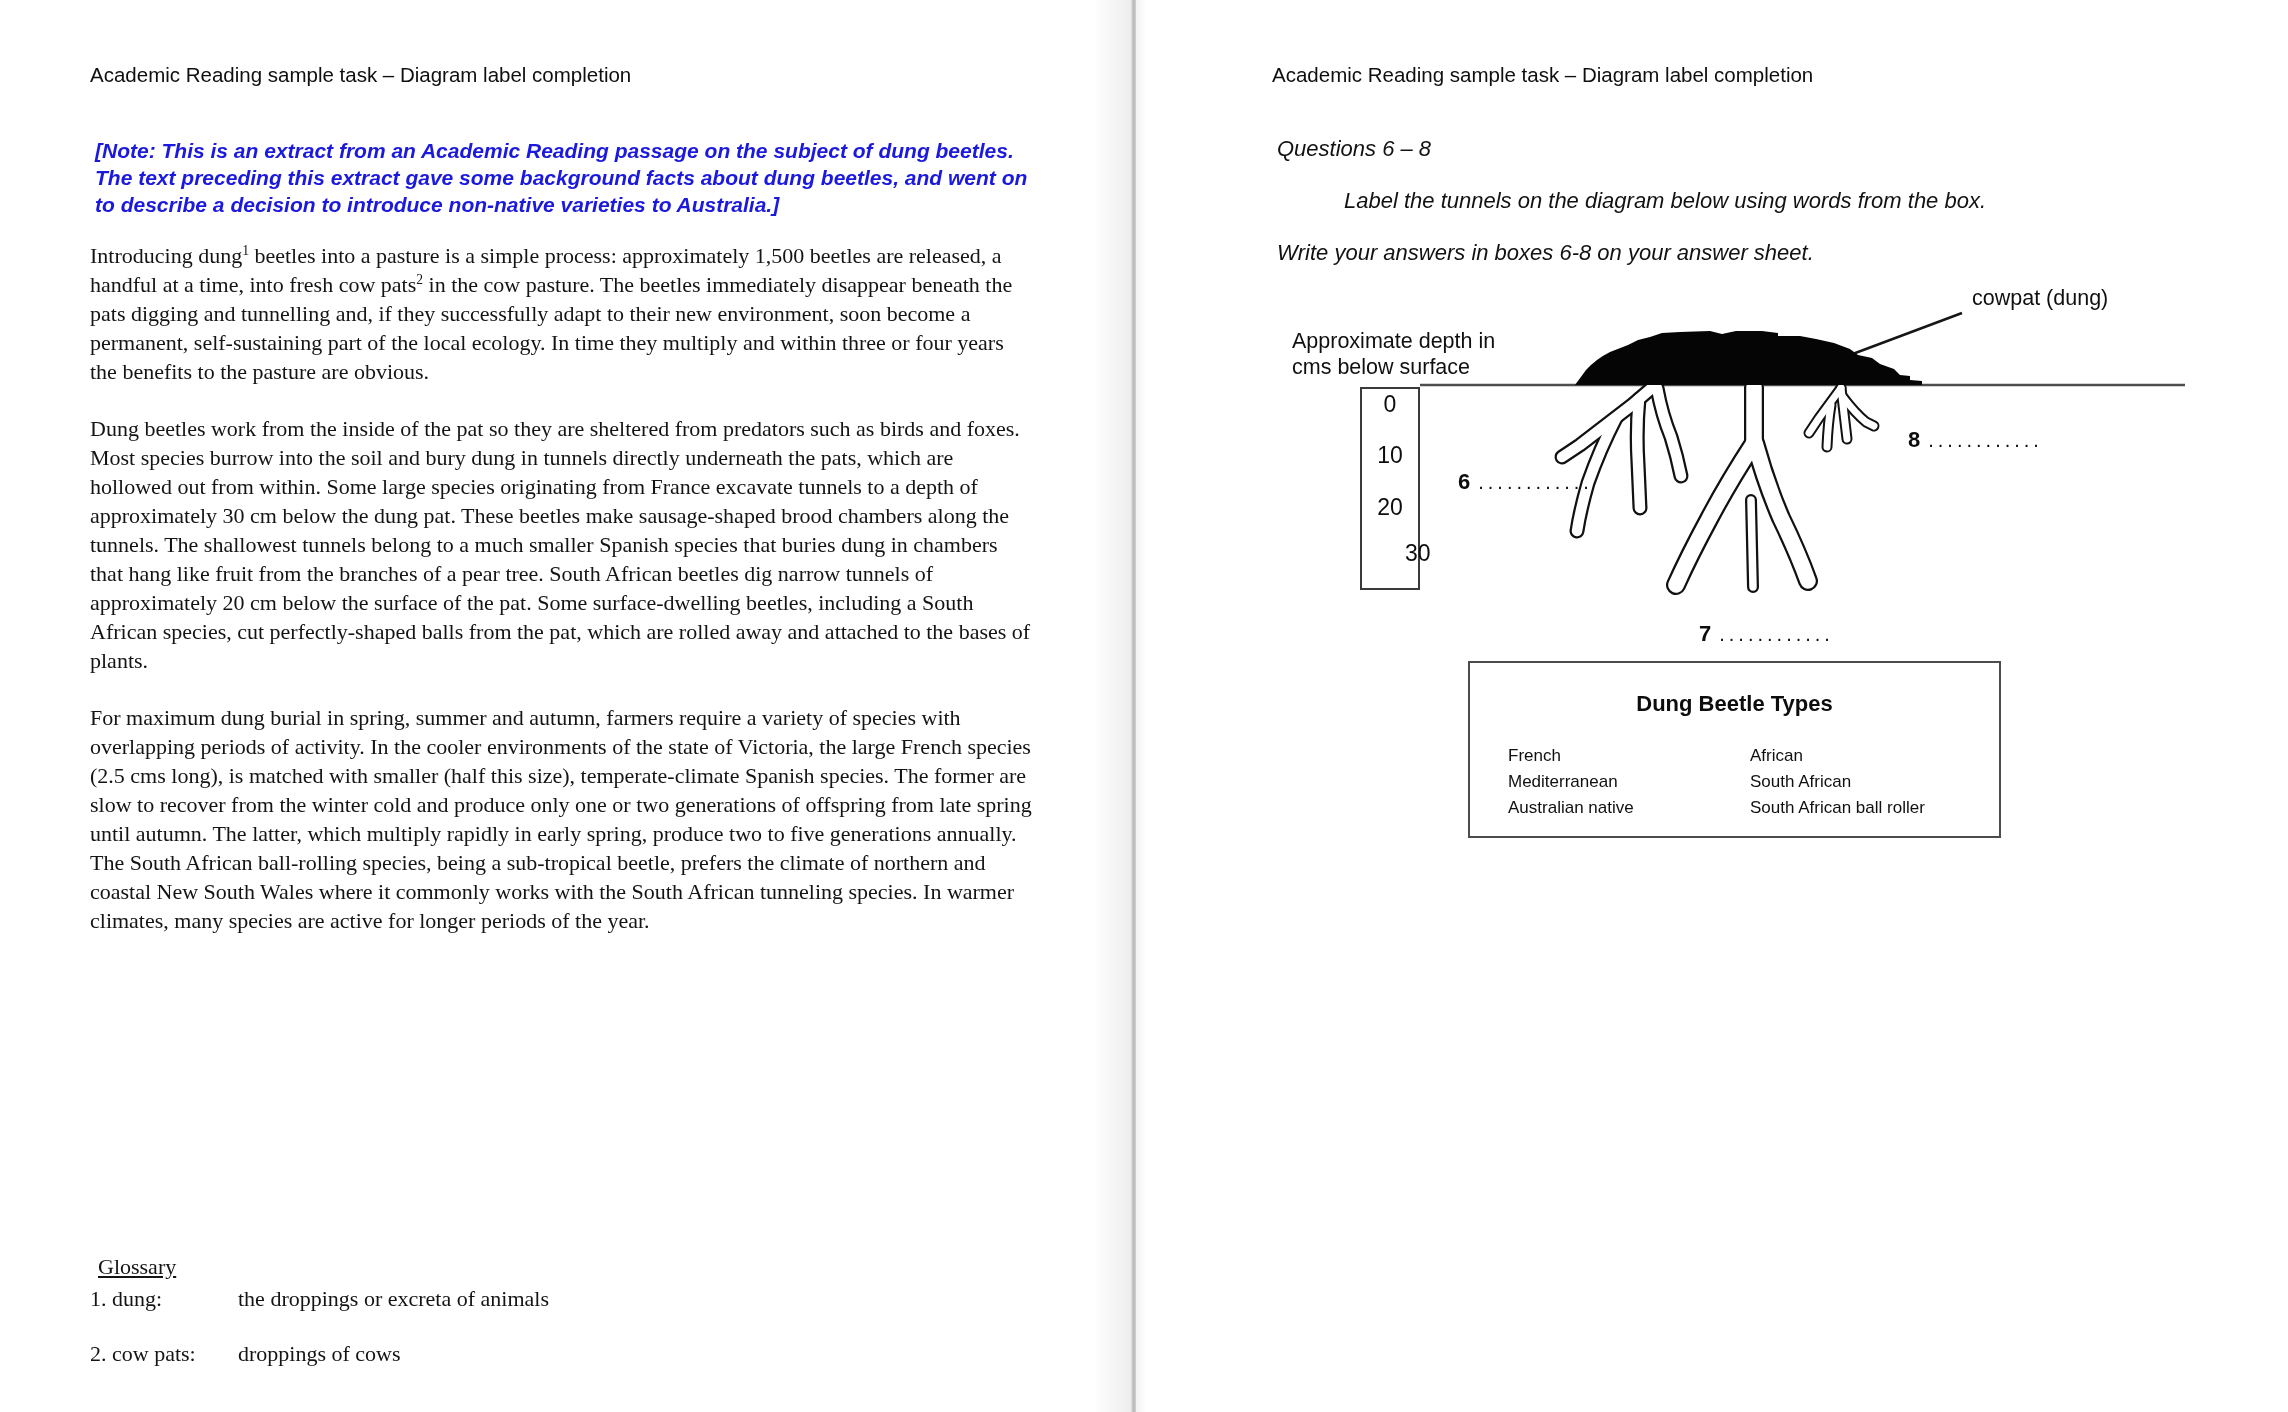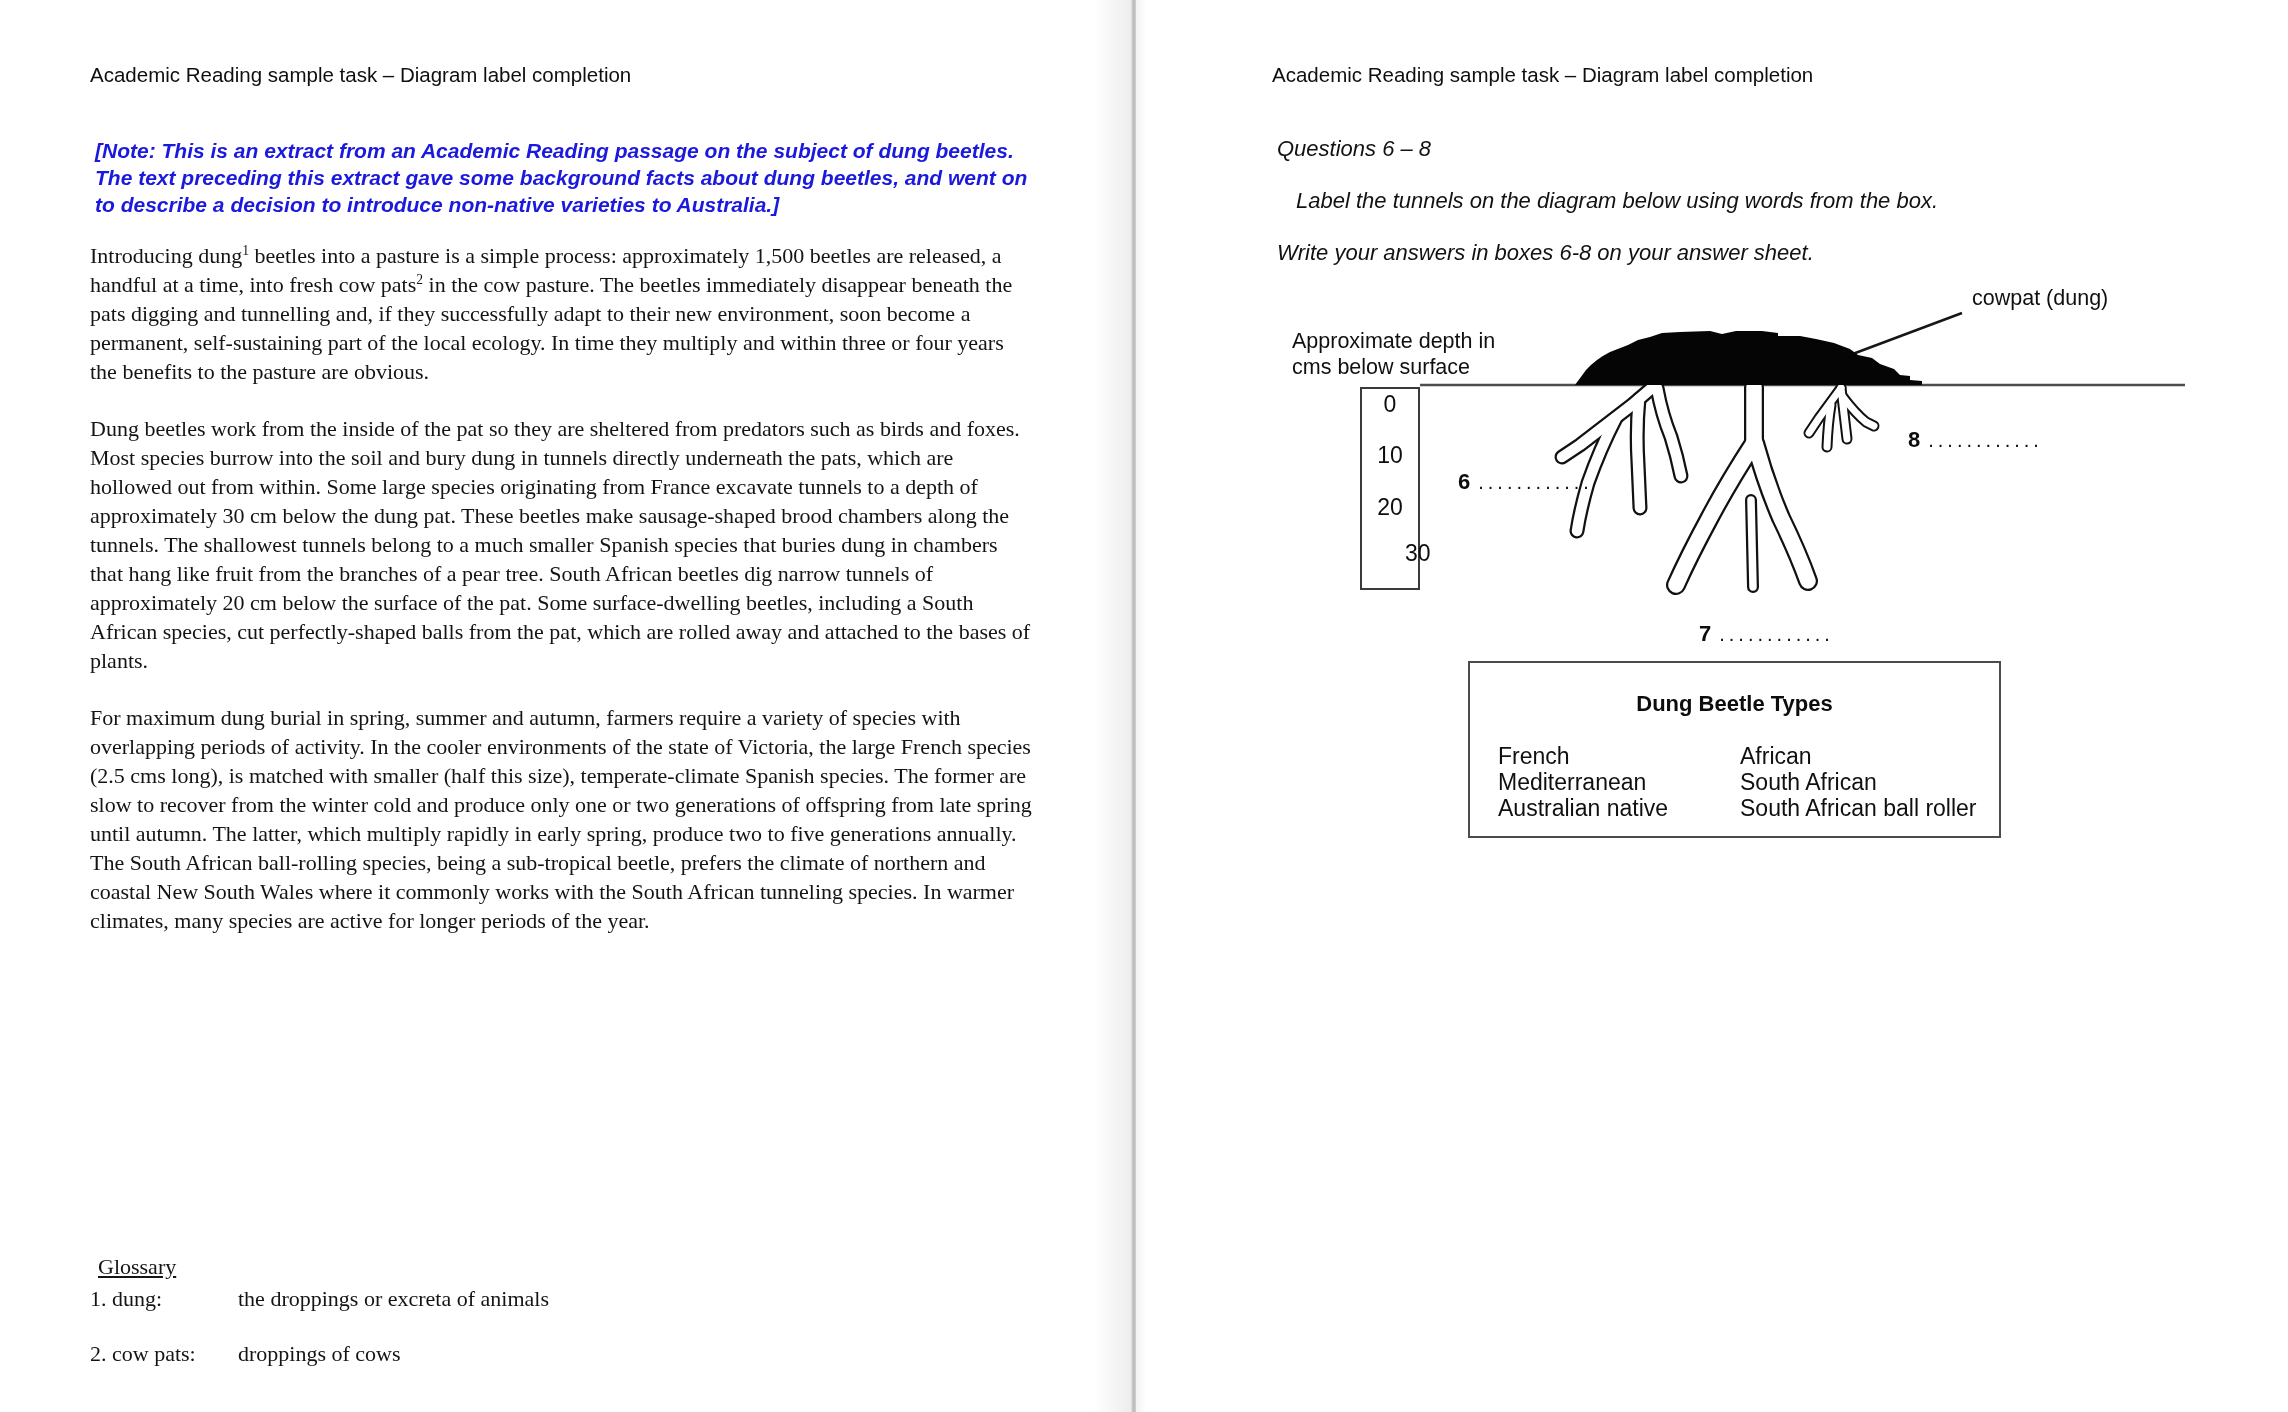--- a/index.html
+++ b/index.html
@@ -28,42 +28,42 @@
   #glossary{position:absolute;left:90px;top:1254px;width:700px;
         font-family:"Liberation Serif",serif;font-size:22px;color:#141414;}
   .glossary-title{text-decoration:underline;margin:0 0 6px 8px;}
   .glossary-row{margin:0 0 29px 0;}
   .glossary-term{display:inline-block;min-width:148px;}
 
   
   .rp-header{position:absolute;left:1272px;top:63px;font-size:20.5px;color:#0f0f0f;}
   .rp-italic{position:absolute;font-style:italic;font-size:22px;color:#121212;}
   #questions-heading{left:1277px;top:136px;}
-  #instruction-1{left:1296px;top:188px;}
+  #instruction-1{left:1344px;top:188px;}
   #instruction-2{left:1277px;top:240px;}
 
   #cowpat-label{position:absolute;left:1972px;top:286px;font-size:21.5px;color:#101010;}
   #depth-axis-label{position:absolute;left:1292px;top:328px;font-size:21.5px;line-height:26px;color:#101010;}
 
   #depth-scale{position:absolute;left:1360px;top:387px;width:56px;height:199px;
     border:2px solid #3a3a3a;background:#fff;}
   .depth-tick{position:absolute;left:0;right:0;text-align:center;font-size:23px;color:#0d0d0d;}
   .tick-0{top:2px;}  .tick-10{top:53px;} .tick-20{top:105px;} .tick-30{top:151px;margin-left:43px;}
 
   .answer-label{position:absolute;font-size:22px;color:#0d0d0d;white-space:nowrap;}
   .answer-number{font-weight:bold;margin-right:8px;}
   .answer-dots{letter-spacing:4px;font-size:20px;}
   #answer-label-6{left:1458px;top:469px;}
   #answer-label-7{left:1699px;top:621px;}
   #answer-label-8{left:1908px;top:427px;}
 
   #word-box{position:absolute;left:1468px;top:661px;width:529px;height:173px;
     border:2px solid #4c4c4c;background:#fff;}
   .word-box-title{text-align:center;font-weight:bold;font-size:22px;margin-top:28px;color:#0d0d0d;}
-  .word-box-cols{display:flex;margin:26px 0 0 28px;font-size:23px;line-height:26px;color:#101010;}
+  .word-box-cols{display:flex;margin:26px 0 0 38px;font-size:17px;line-height:26px;color:#101010;}
   .word-box-col1{width:242px;}
   .word-box-col2{flex:1;}
 
   #diagram-svg{position:absolute;left:1410px;top:325px;overflow:visible;}
 </style>
 </head>
 <body>
 
 <div id="left-col">
   <div class="doc-header">Academic Reading sample task – Diagram label completion</div>

